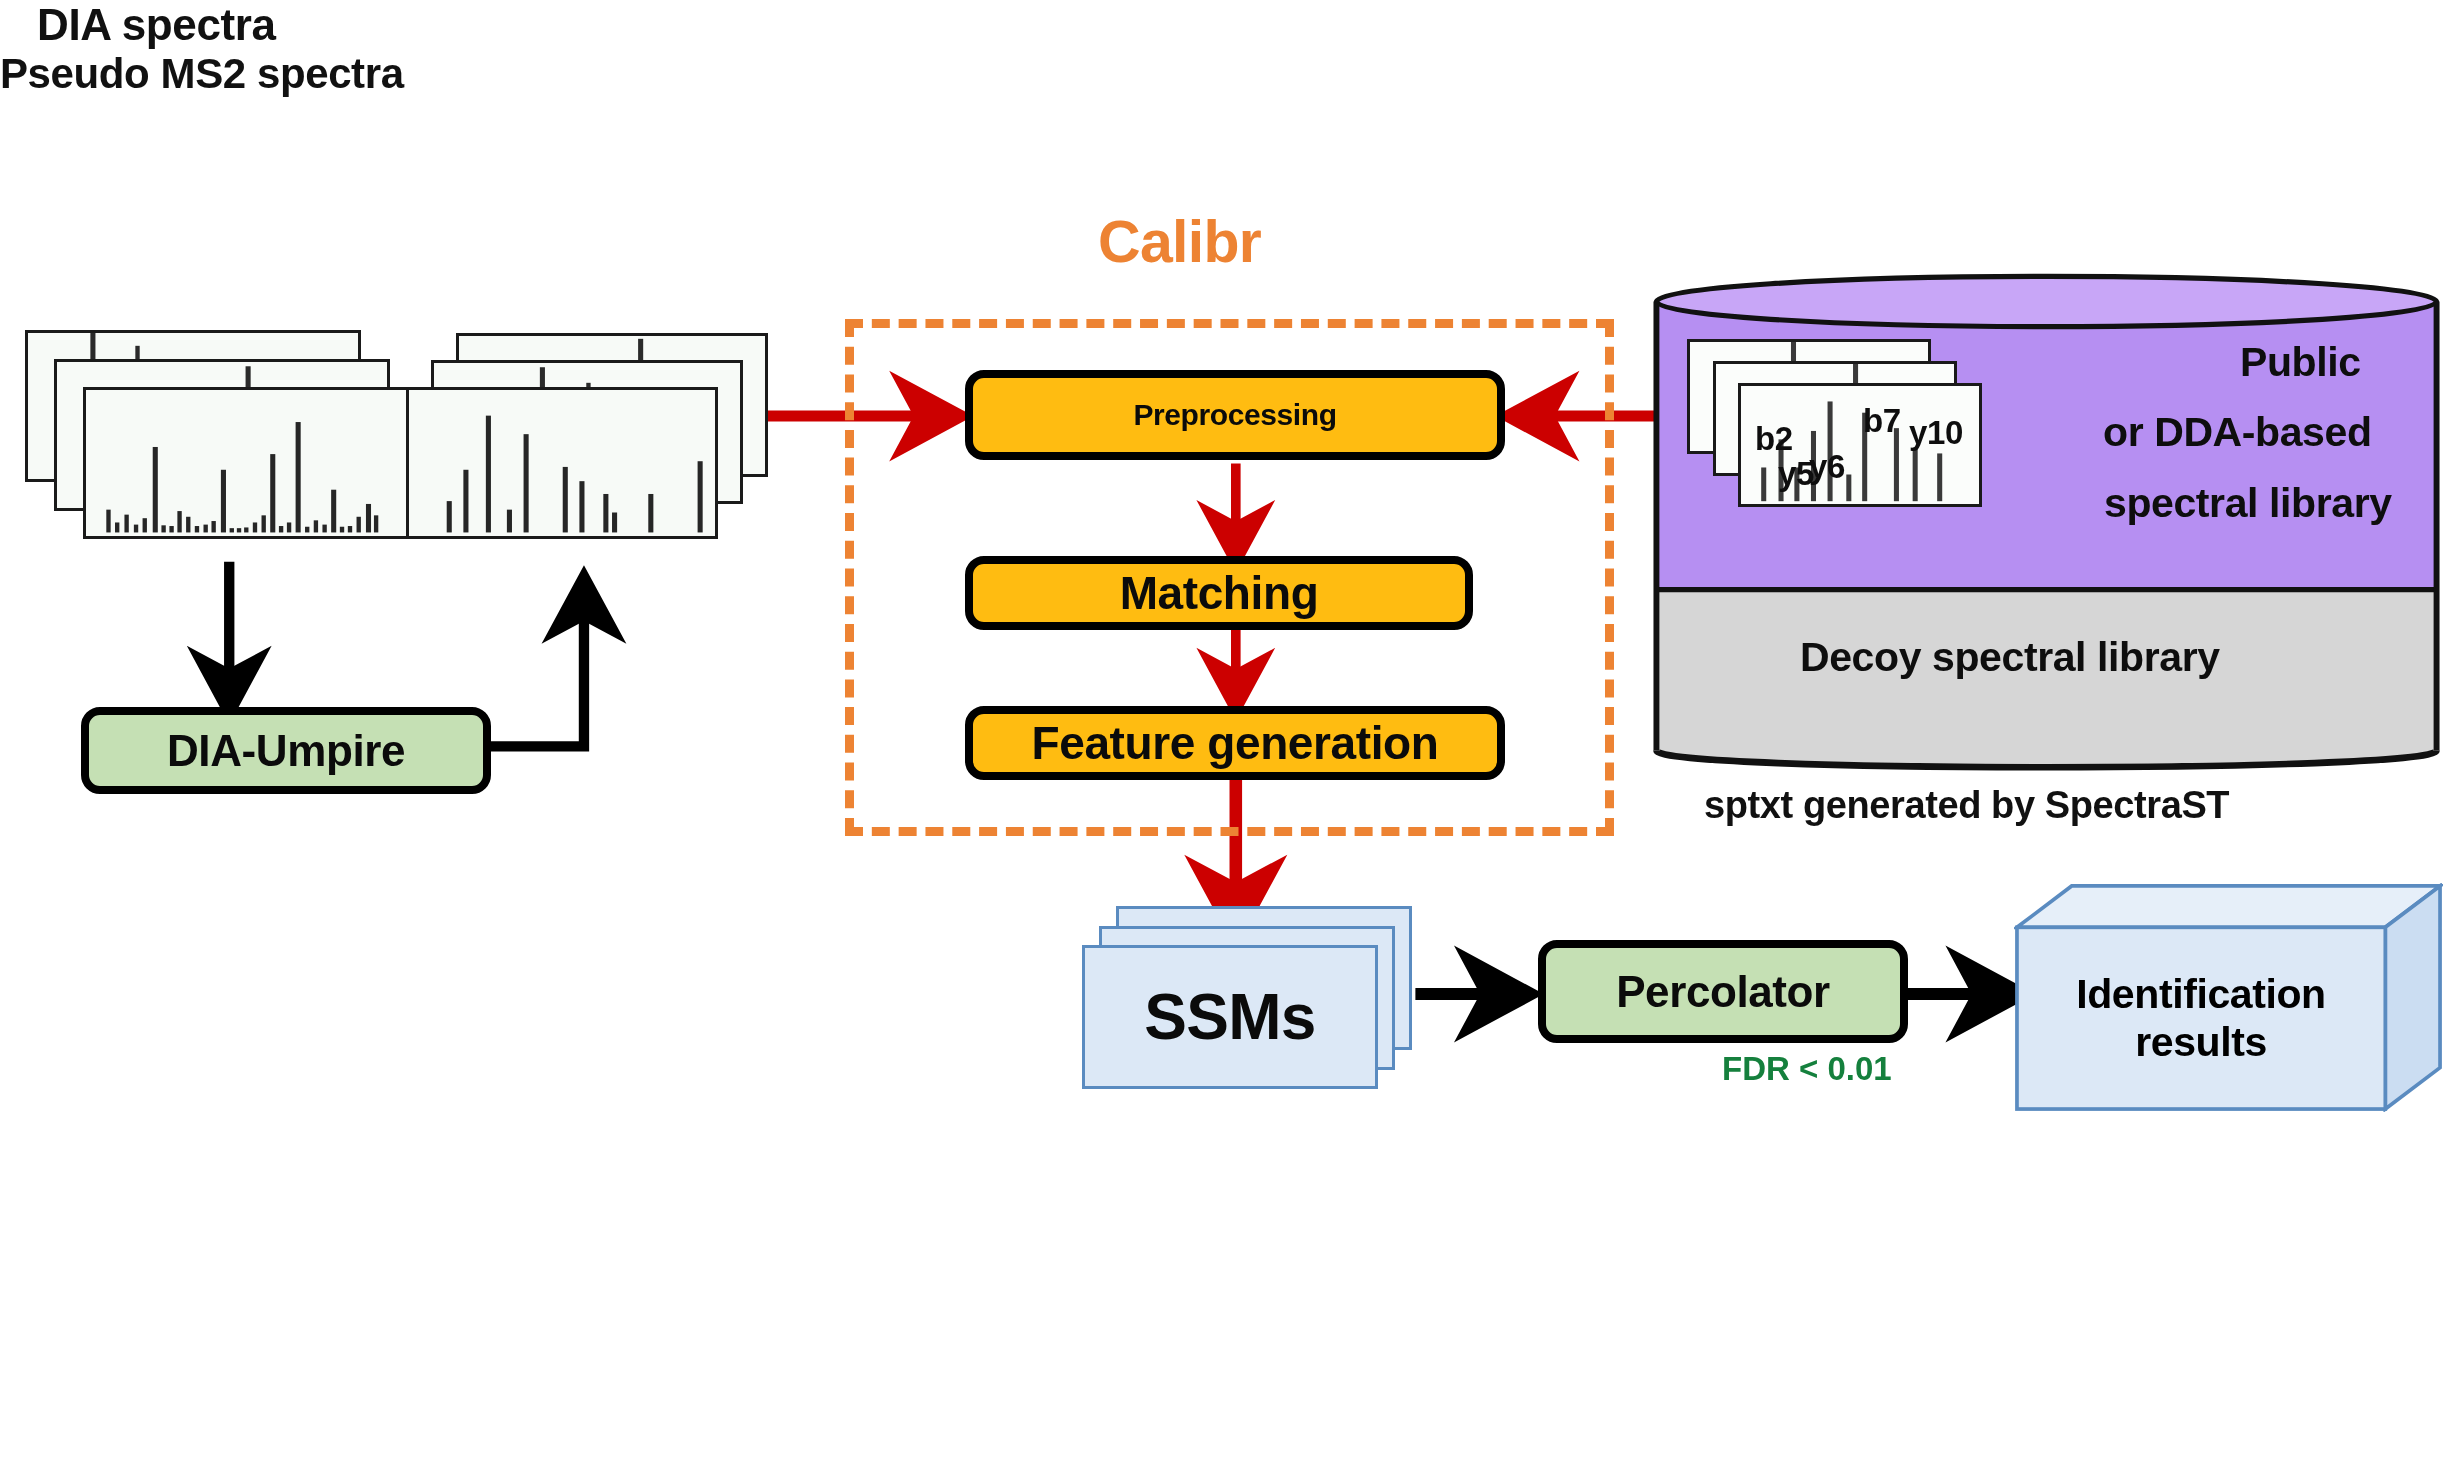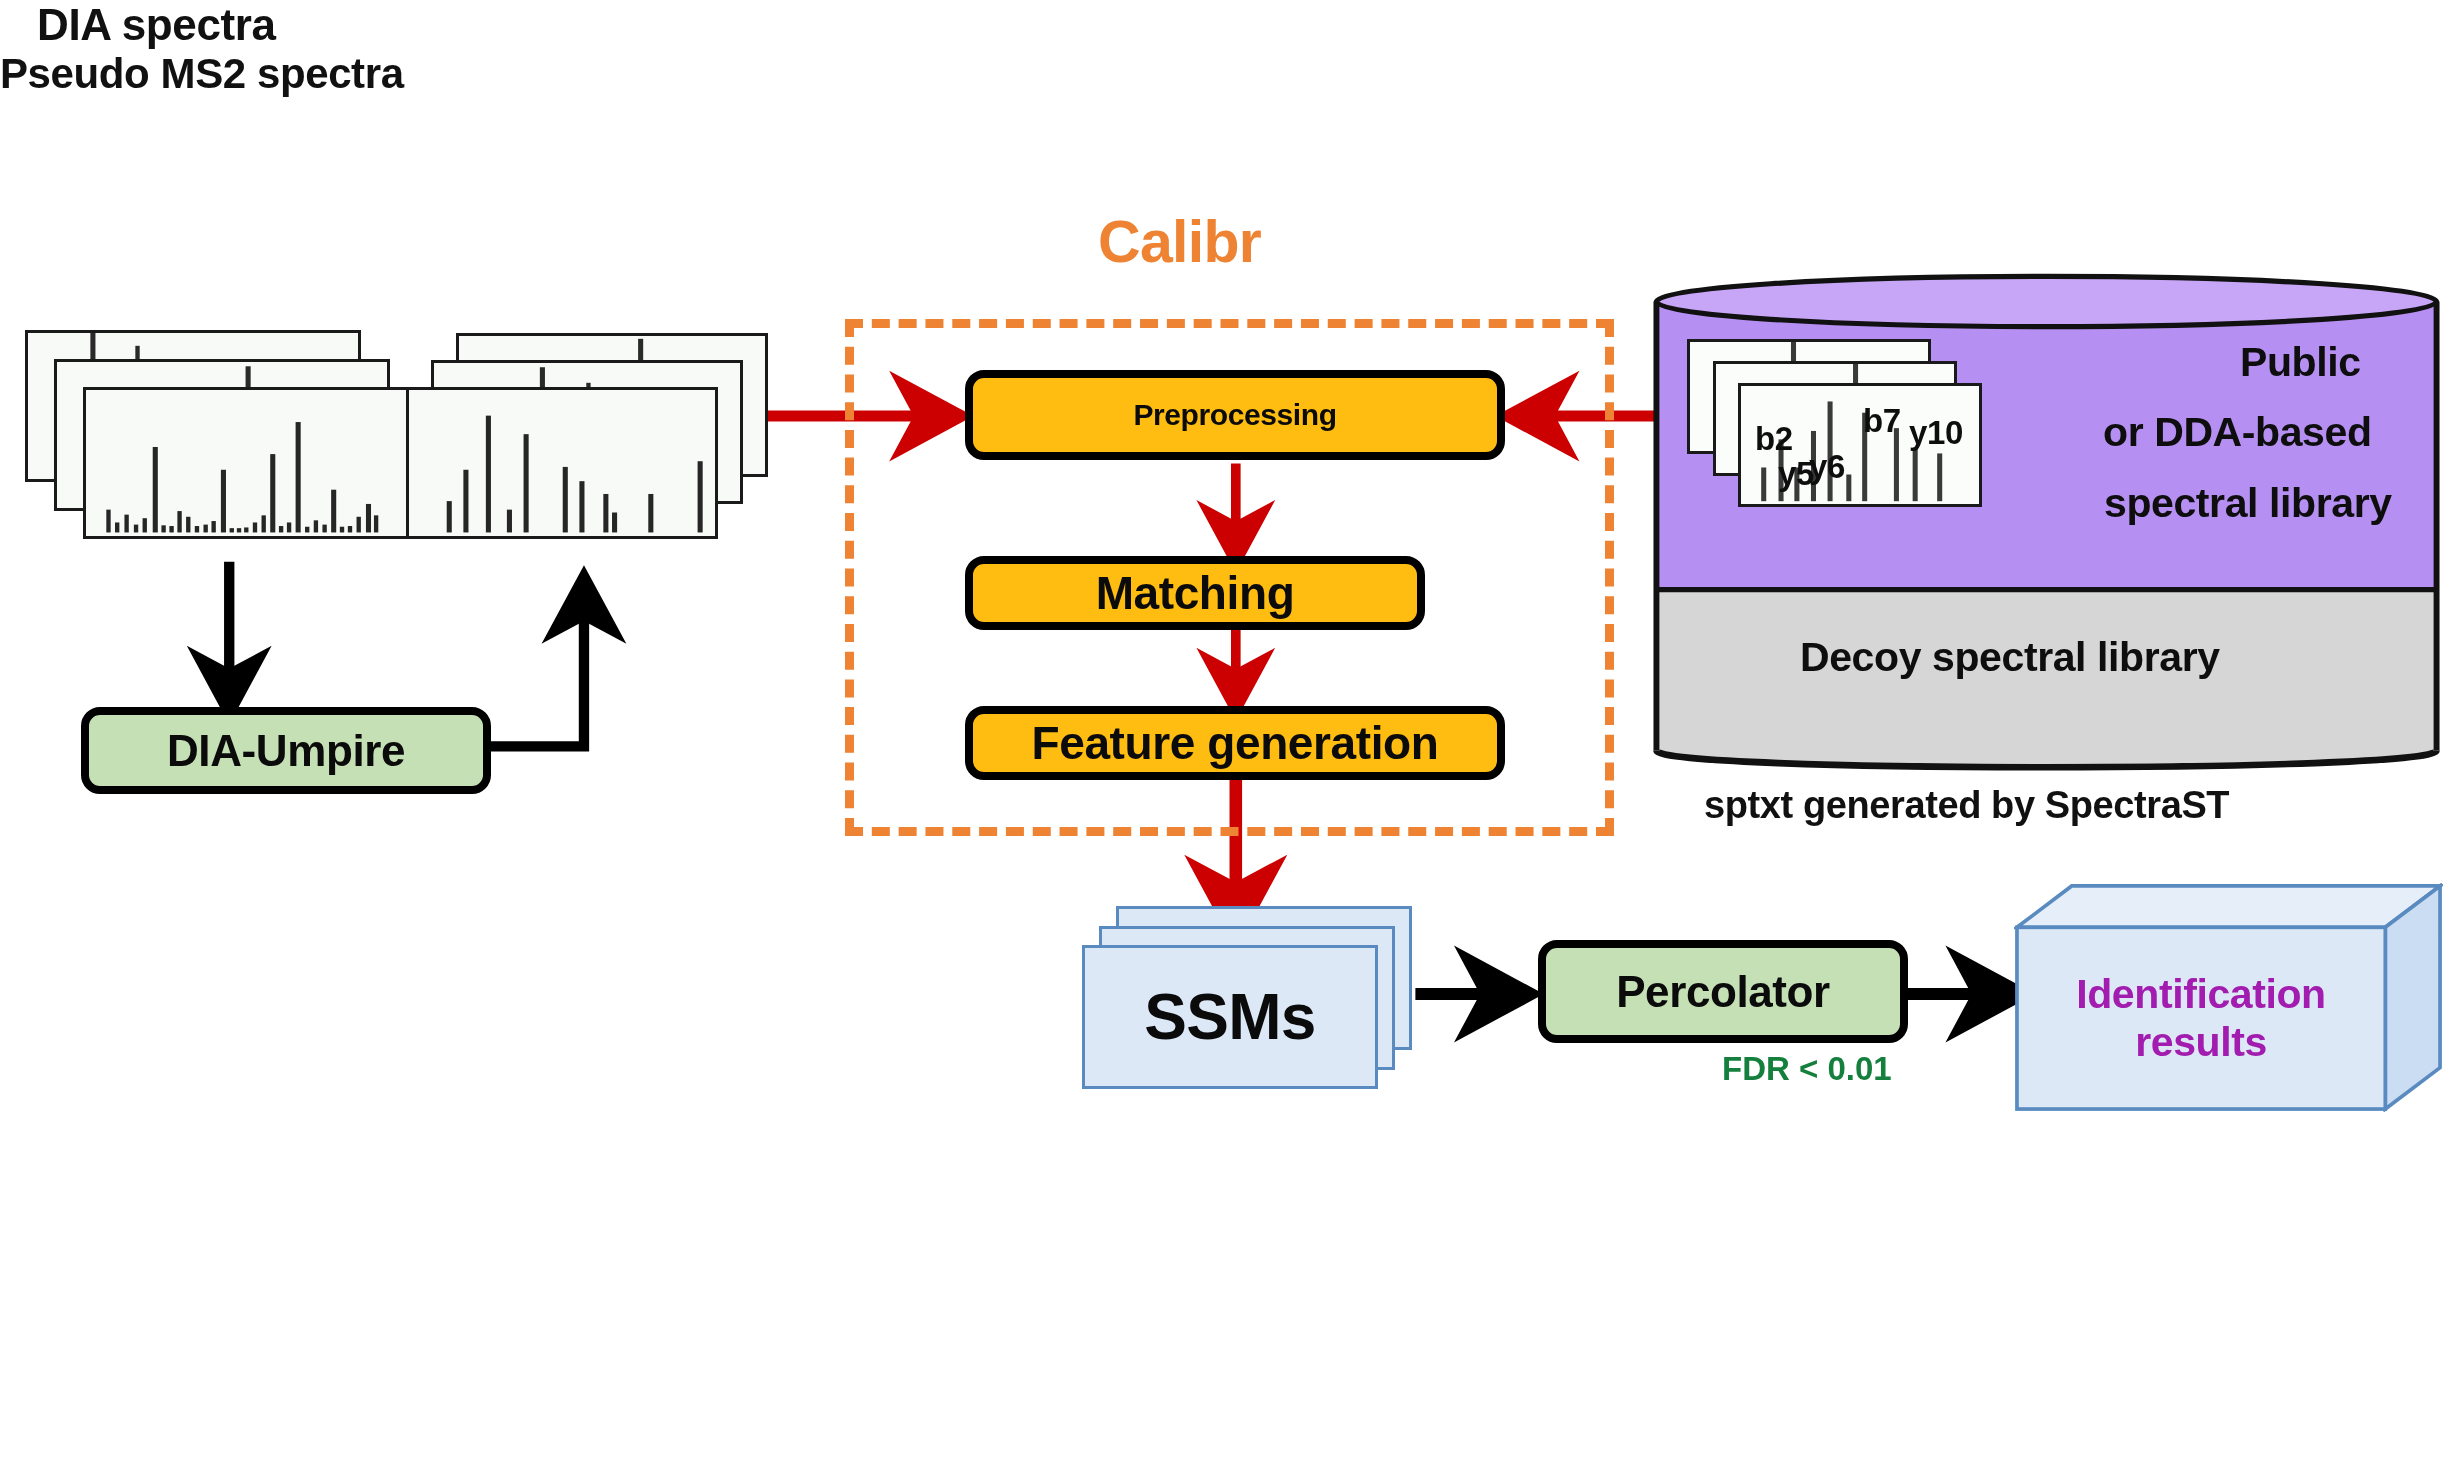--- a/index.html
+++ b/index.html
@@ -105,21 +105,21 @@
   }
 
   
   .id-face {
     position: absolute;
     background: #DCE8F6;
     border: 3px solid #5A8BC0;
     box-sizing: border-box;
     display: flex; align-items: center; justify-content: center;
     text-align: center;
-    font-weight: bold; color: #a21caf;
+    font-weight: bold; color: #000000;
     line-height: 1.18;
     letter-spacing: -0.4px;
   }
 
   
   .cyl-wrap { position: absolute; left: 1652px; top: 272px; width: 789px; height: 517px; }
   .cyl-text {
     position: absolute;
     font-weight: bold; color: #0e0e0e;
     white-space: nowrap; letter-spacing: -0.4px;
@@ -281,21 +281,21 @@
   </div>
 
   <div class="label-calibr abs">Calibr</div>
 
   <div class="calibr-frame"></div>
 
   <div class="proc-box box-orange" style="left:965px; top:370px; width:540px; height:90px; font-size:30px;">
     <span>Preprocessing</span>
   </div>
 
-  <div class="proc-box box-orange" style="left:965px; top:556px; width:460px; height:74px; font-size:46px;">
+  <div class="proc-box box-orange" style="left:965px; top:556px; width:508px; height:74px; font-size:46px;">
     <span>Matching</span>
   </div>
 
   <div class="proc-box box-orange" style="left:965px; top:706px; width:540px; height:74px; font-size:46px;">
     <span>Feature generation</span>
   </div>
 
   <div class="cyl-wrap">
     <svg width="789" height="517" viewBox="0 0 1068 700" preserveAspectRatio="none">
 

